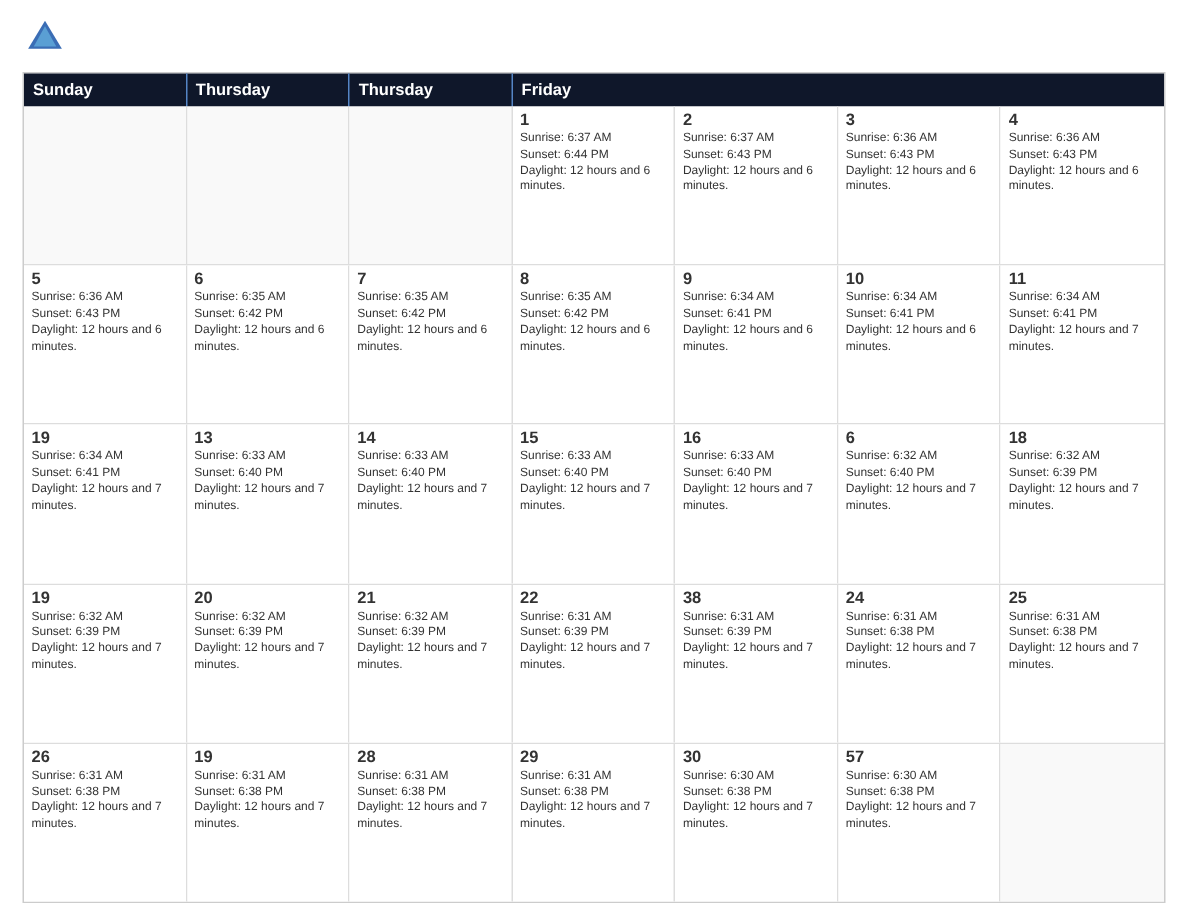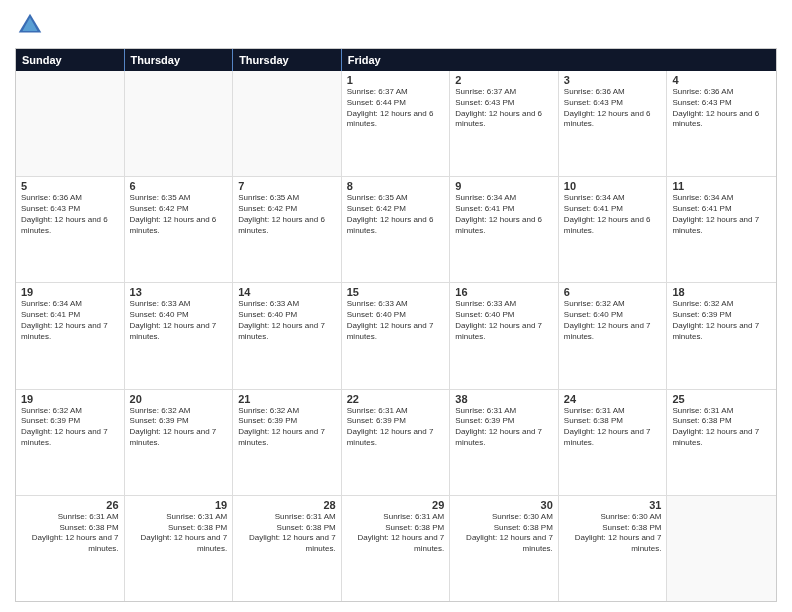--- a/index.html
+++ b/index.html
@@ -83,21 +83,21 @@
       flex: 1;
       display: flex;
       flex-direction: column;
     }
     .cal-row {
       display: grid;
       grid-template-columns: repeat(7, 1fr);
       flex: 1;
       border-bottom: 1px solid #ddd;
     }
-    .cal-row:last-child { border-bottom: none; text-align: right; }
+    .cal-row:last-child { border-bottom: none; }
     .cal-cell {
       border-right: 1px solid #ddd;
       padding: 3px 5px;
       font-size: 8.5px;
       color: #333;
       vertical-align: top;
       background: #fff;
       min-height: 0;
     }
     .cal-cell:last-child { border-right: none; }
@@ -330,21 +330,21 @@
 Sunset: 6:38 PM
 Daylight: 12 hours and 7 minutes.</div>
           </div>
           <div class="cal-cell">
             <span class="day-num">30</span>
             <div class="cell-text" style="white-space: pre-line;">Sunrise: 6:30 AM
 Sunset: 6:38 PM
 Daylight: 12 hours and 7 minutes.</div>
           </div>
           <div class="cal-cell">
-            <span class="day-num">31</span>
+            <span class="day-num">57</span>
             <div class="cell-text" style="white-space: pre-line;">Sunrise: 6:30 AM
 Sunset: 6:38 PM
 Daylight: 12 hours and 7 minutes.</div>
           </div>
           <div class="cal-cell empty"></div>
         </div>
       </div>
   </div>
 </div>
 

